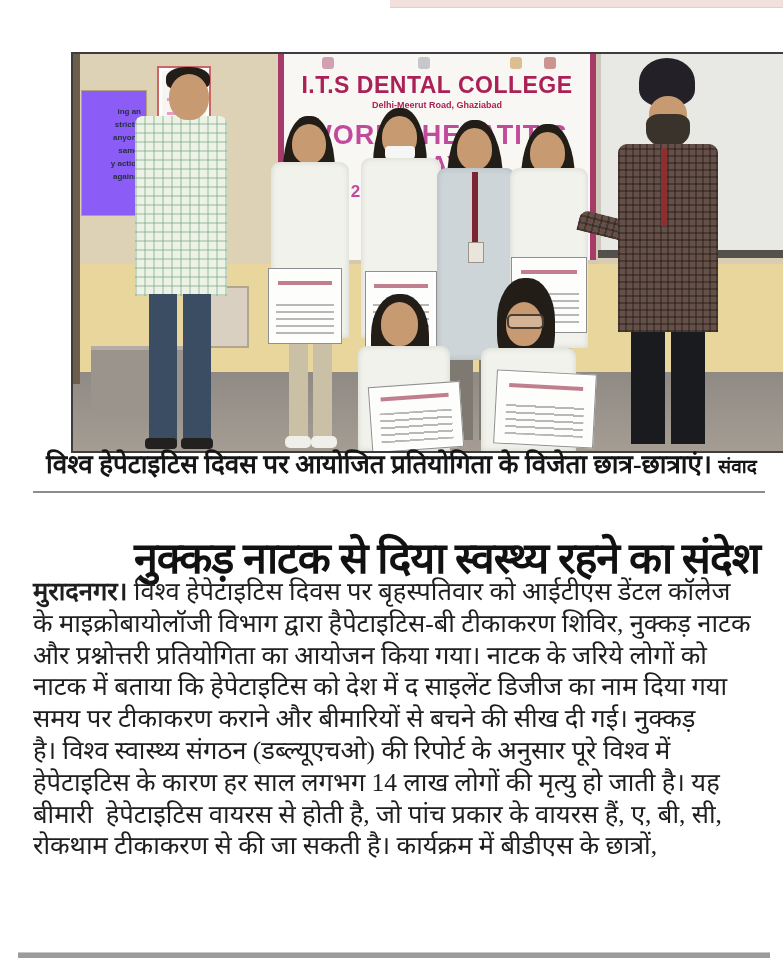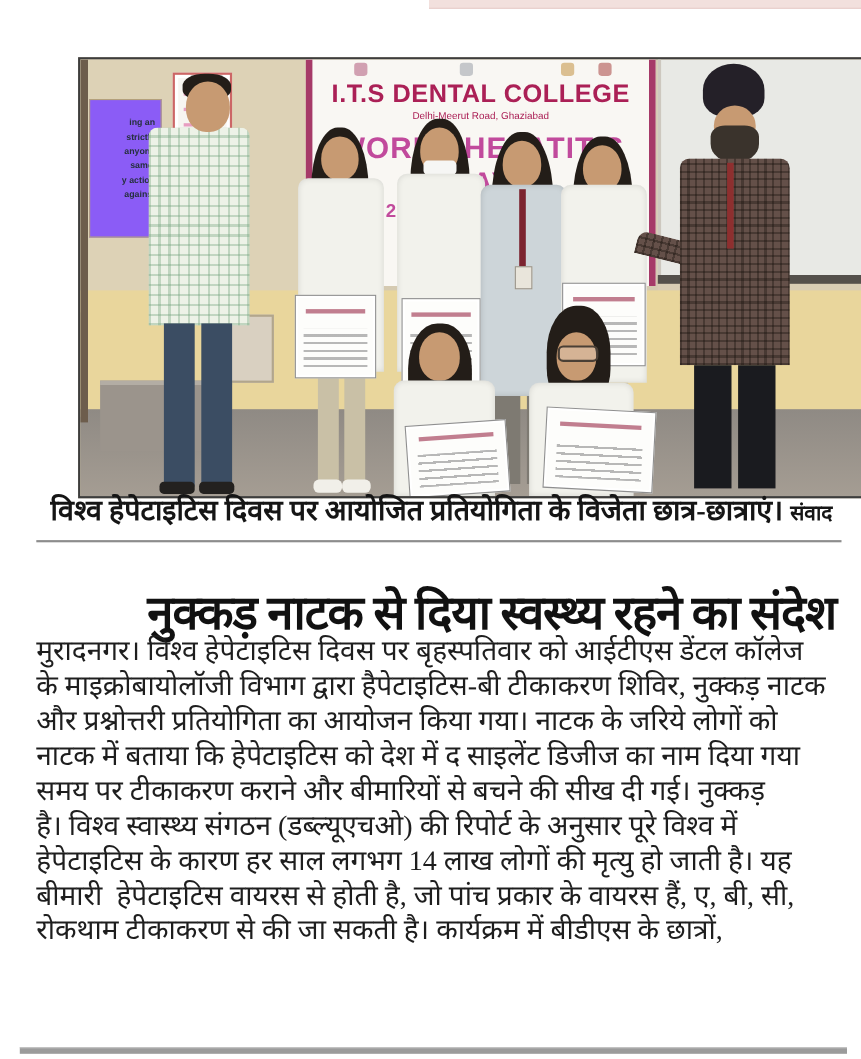--- a/index.html
+++ b/index.html
@@ -33,21 +33,21 @@
   .frame-small{left:130px;top:232px;width:42px;height:58px;background:#d9d0c1;border:2px solid #b2a68c;}
 
   
   .banner{left:205px;top:0;width:318px;height:206px;background:#f9f7f3;}
   .banner-edge{top:0;width:6px;height:206px;background:#a63a68;}
   .banner-inner{left:8px;top:0;width:302px;height:206px;font-family:"Liberation Sans",sans-serif;text-align:center;}
   .banner-inner *{position:static;}
   .logo-row{position:absolute;left:0;top:3px;width:302px;height:12px;}
   .logo-row b{position:absolute;top:0;width:12px;height:12px;border-radius:3px;opacity:.55;}
   .banner-college{position:absolute;left:0;top:18px;width:302px;font-weight:bold;font-size:23px;letter-spacing:.5px;color:#ab2056;}
-  .banner-address{position:absolute;left:0;top:46px;width:302px;font-weight:normal;font-size:9px;color:#ab2056;}
+  .banner-address{position:absolute;left:0;top:46px;width:302px;font-weight:bold;font-size:9px;color:#ab2056;}
   .banner-event{position:absolute;left:0;top:66px;width:302px;font-weight:bold;font-size:27px;letter-spacing:1px;color:#c14a9c;}
   .banner-date{position:absolute;left:0;top:128px;width:302px;font-weight:bold;font-size:17px;letter-spacing:3px;color:#c14a9c;}
 
   .whiteboard{left:525px;top:0;width:205px;height:198px;background:#e8e9e5;border-left:3px solid #cdc8bf;}
   .board-rail{left:525px;top:196px;width:205px;height:8px;background:#54504b;}
 
   
   .head{background:#c79a72;border-radius:50% 50% 46% 46%;}
   .hair{background:#231d18;border-radius:46% 46% 38% 38%;}
   .coat{background:#f2f2ec;border-radius:9px 9px 0 0;box-shadow:inset 0 0 6px rgba(0,0,0,.12);}
@@ -67,21 +67,21 @@
   
   .caption{left:46px;top:448px;width:714px;font-weight:bold;font-size:26px;line-height:34px;color:#151515;}
   .caption .credit{font-size:19px;font-weight:bold;}
   .divider{left:33px;top:491px;width:732px;height:2px;background:#8d8d8d;}
 
   
   .headline{left:33px;top:500px;width:727px;font-weight:bold;font-size:43px;line-height:60px;
     letter-spacing:-1px;color:#111;white-space:nowrap;text-align:right;}
   .article-body{left:33px;top:576px;width:727px;}
   .body-line{margin:0;font-size:25.5px;line-height:31.8px;color:#1e1e1e;white-space:pre-wrap;}
-  .body-line strong{font-weight:normal;}
+  .body-line strong{font-weight:bold;}
 
   .bottom-bar{left:18px;top:952px;width:752px;height:5px;background:#9b9b9b;border-top:1px solid #c7c7c7;}
 </style>
 </head>
 <body>
 
 <div class="abs top-strip"></div>
 
 <figure class="abs photo-frame">
   <div class="wall-left"></div>

